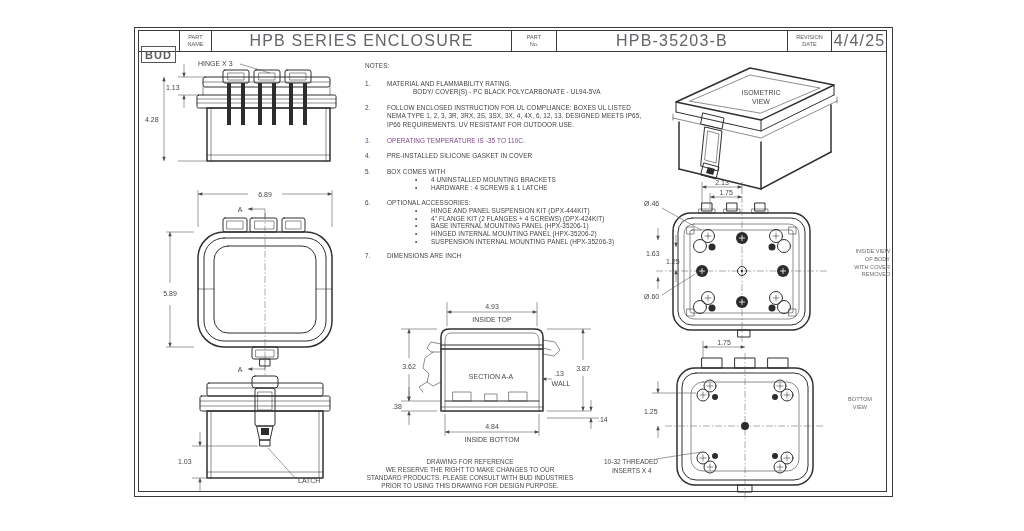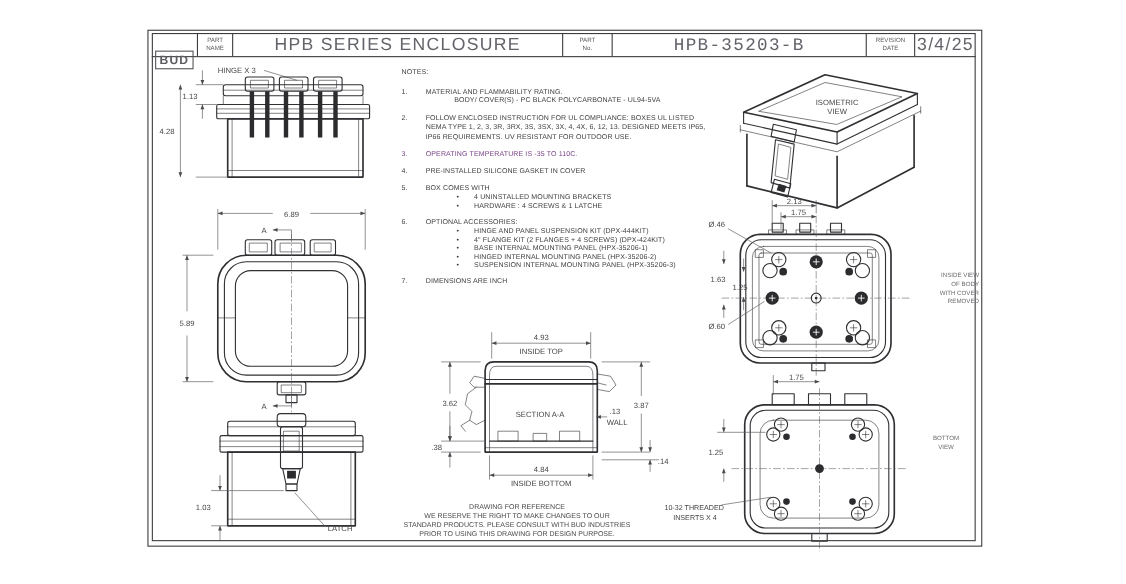--- a/index.html
+++ b/index.html
@@ -15,21 +15,21 @@
   .tcell{border-right:1px solid #3c3c40;box-sizing:border-box;display:flex;align-items:center;justify-content:center;}
   .tcell:last-child{border-right:none;}
   .logo-box{width:42px;}
   .logo-frame{border:1px solid #55555a;padding:0 3px;height:15px;display:flex;align-items:center;justify-content:center;margin-top:28px;}
   .logo-text{font-size:11px;font-weight:700;letter-spacing:1px;color:#5c5c61;}
   .lbl{flex-direction:column;font-size:5.6px;line-height:6.5px;color:#5a5a5e;text-align:center;}
   .lbl-partname{width:32px;}
   .big{font-size:16px;letter-spacing:1.2px;color:#63636a;}
   .cell-name{width:300px;}
   .lbl-partno{width:45px;}
-  .cell-partno{width:231px;font-family:Liberation Mono, monospace;}
+  .cell-partno{width:231px;}
   .lbl-rev{width:44px;}
   .cell-date{width:55px;}
   
   .notes{left:365px;top:62px;width:292px;font-size:6.4px;line-height:7.6px;letter-spacing:.1px;color:#3f3f42;}
   .notes-heading{margin-bottom:10px;}
   .note{display:flex;margin-bottom:7px;}
   .note-num{width:22px;flex:none;}
   .note-body{flex:1;}
   .nline{margin-bottom:1px;}
   .nindent{padding-left:26px;}
@@ -80,21 +80,21 @@
   <div class="tcell cell-name big">HPB SERIES ENCLOSURE</div>
   <div class="tcell lbl lbl-partno">
     <div>PART</div>
     <div>No.</div>
   </div>
   <div class="tcell cell-partno big">HPB-35203-B</div>
   <div class="tcell lbl lbl-rev">
     <div>REVISION</div>
     <div>DATE</div>
   </div>
-  <div class="tcell cell-date big">3/4/25</div>
+  <div class="tcell cell-date big">4/4/25</div>
 </div>
 
 <div class="abs notes">
   <div class="notes-heading">NOTES:</div>
 
   <div class="note">
     <span class="note-num">1.</span>
     <div class="note-body">
       <div class="nline">MATERIAL AND FLAMMABILITY RATING.</div>
       <div class="nline nindent">BODY/ COVER(S) - PC BLACK POLYCARBONATE - UL94-5VA</div>

